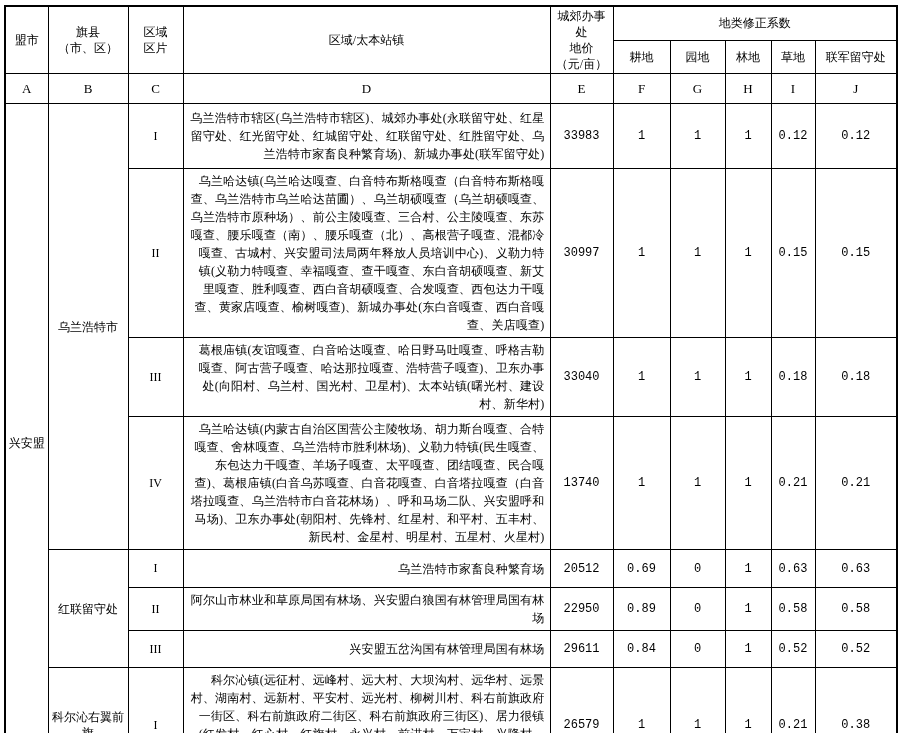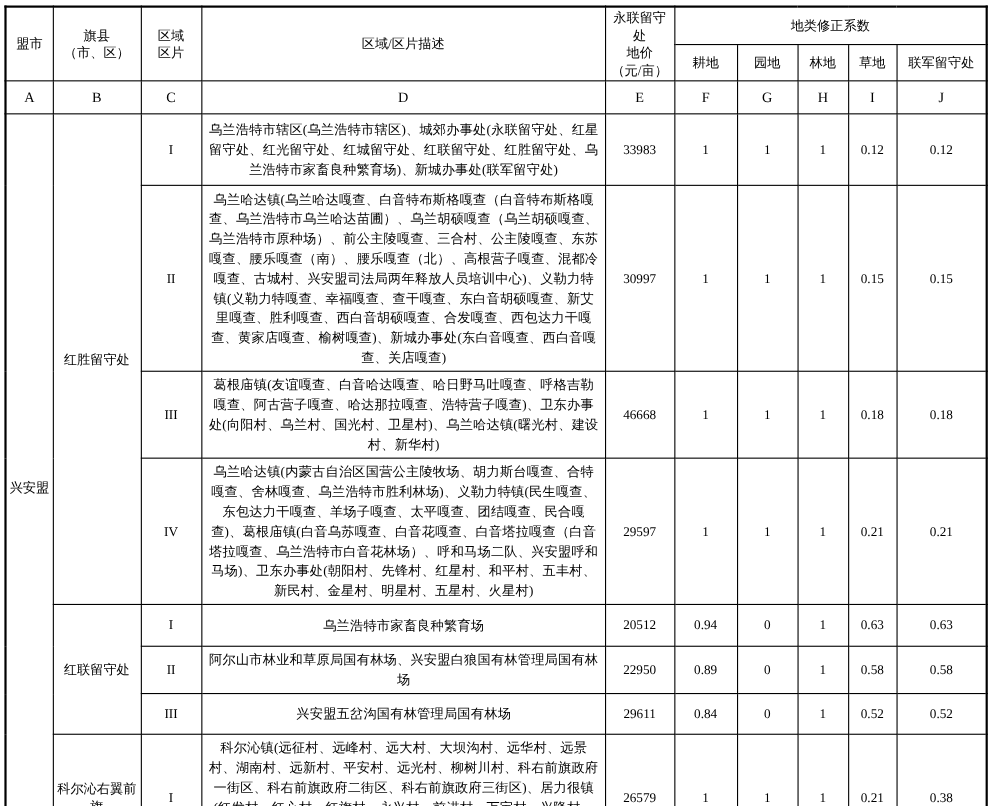--- a/index.html
+++ b/index.html
@@ -32,28 +32,28 @@
     overflow: hidden;
     box-sizing: border-box;
   }
   th.hdr, td.ctr {
     text-align: center;
     white-space: pre-line;
     line-height: 16px;
     padding: 1px 2px;
   }
   td.desc {
-    text-align: center;
+    text-align: right;
     padding: 3px 5px 3px 6px;
     line-height: 18px;
     letter-spacing: 0.2px;
   }
   td.num {
     text-align: center;
-    font-family: Liberation Serif, serif;
+    font-family: Liberation Mono, monospace;
     font-size: 13px;
   }
   td.zone {
     text-align: center;
     font-size: 13px;
   }
   tr.letters td {
     text-align: center;
     font-size: 13px;
     height: 30px;
@@ -77,22 +77,22 @@
       <col style="width:82px">
     </colgroup>
 
     <tbody>
         <tr style="height:33px">
       <th class="hdr" rowspan="2">盟市</th>
       <th class="hdr" rowspan="2">旗县
 （市、区）</th>
       <th class="hdr" rowspan="2">区域
 区片</th>
-      <th class="hdr" rowspan="2">区域/区片描述</th>
-      <th class="hdr" rowspan="2">永联留守处
+      <th class="hdr" rowspan="2">区域/太本站镇</th>
+      <th class="hdr" rowspan="2">城郊办事处
 地价
 （元/亩）</th>
       <th class="hdr" colspan="5">地类修正系数</th>
     </tr>
     <tr style="height:32px">
       <th class="hdr">耕地</th>
       <th class="hdr">园地</th>
       <th class="hdr">林地</th>
       <th class="hdr">草地</th>
       <th class="hdr">联军留守处</th>
@@ -106,21 +106,21 @@
       <td>E</td>
       <td>F</td>
       <td>G</td>
       <td>H</td>
       <td>I</td>
       <td>J</td>
     </tr>
 
     <tr style="height:65px">
       <td class="ctr" rowspan="8">兴安盟</td>
-      <td class="ctr" rowspan="4">红胜留守处</td>
+      <td class="ctr" rowspan="4">乌兰浩特市</td>
       <td class="zone">I</td>
       <td class="desc">乌兰浩特市辖区(乌兰浩特市辖区)、城郊办事处(永联留守处、红星留守处、红光留守处、红城留守处、红联留守处、红胜留守处、乌兰浩特市家畜良种繁育场)、新城办事处(联军留守处)</td>
       <td class="num">33983</td>
       <td class="num">1</td>
       <td class="num">1</td>
       <td class="num">1</td>
       <td class="num">0.12</td>
       <td class="num">0.12</td>
     </tr>
 
@@ -130,46 +130,46 @@
       <td class="num">30997</td>
       <td class="num">1</td>
       <td class="num">1</td>
       <td class="num">1</td>
       <td class="num">0.15</td>
       <td class="num">0.15</td>
     </tr>
 
     <tr style="height:76px">
       <td class="zone">III</td>
-      <td class="desc">葛根庙镇(友谊嘎查、白音哈达嘎查、哈日野马吐嘎查、呼格吉勒嘎查、阿古营子嘎查、哈达那拉嘎查、浩特营子嘎查)、卫东办事处(向阳村、乌兰村、国光村、卫星村)、乌兰哈达镇(曙光村、建设村、新华村)</td>
-      <td class="num">46668</td>
+      <td class="desc">葛根庙镇(友谊嘎查、白音哈达嘎查、哈日野马吐嘎查、呼格吉勒嘎查、阿古营子嘎查、哈达那拉嘎查、浩特营子嘎查)、卫东办事处(向阳村、乌兰村、国光村、卫星村)、太本站镇(曙光村、建设村、新华村)</td>
+      <td class="num">33040</td>
       <td class="num">1</td>
       <td class="num">1</td>
       <td class="num">1</td>
       <td class="num">0.18</td>
       <td class="num">0.18</td>
     </tr>
 
     <tr style="height:115px">
       <td class="zone">IV</td>
       <td class="desc">乌兰哈达镇(内蒙古自治区国营公主陵牧场、胡力斯台嘎查、合特嘎查、舍林嘎查、乌兰浩特市胜利林场)、义勒力特镇(民生嘎查、东包达力干嘎查、羊场子嘎查、太平嘎查、团结嘎查、民合嘎查)、葛根庙镇(白音乌苏嘎查、白音花嘎查、白音塔拉嘎查（白音塔拉嘎查、乌兰浩特市白音花林场）、呼和马场二队、兴安盟呼和马场)、卫东办事处(朝阳村、先锋村、红星村、和平村、五丰村、新民村、金星村、明星村、五星村、火星村)</td>
-      <td class="num">29597</td>
+      <td class="num">13740</td>
       <td class="num">1</td>
       <td class="num">1</td>
       <td class="num">1</td>
       <td class="num">0.21</td>
       <td class="num">0.21</td>
     </tr>
 
     <tr style="height:38px">
       <td class="ctr" rowspan="3">红联留守处</td>
       <td class="zone">I</td>
       <td class="desc">乌兰浩特市家畜良种繁育场</td>
       <td class="num">20512</td>
-      <td class="num">0.94</td>
+      <td class="num">0.69</td>
       <td class="num">0</td>
       <td class="num">1</td>
       <td class="num">0.63</td>
       <td class="num">0.63</td>
     </tr>
 
     <tr style="height:38px">
       <td class="zone">II</td>
       <td class="desc">阿尔山市林业和草原局国有林场、兴安盟白狼国有林管理局国有林场</td>
       <td class="num">22950</td>

